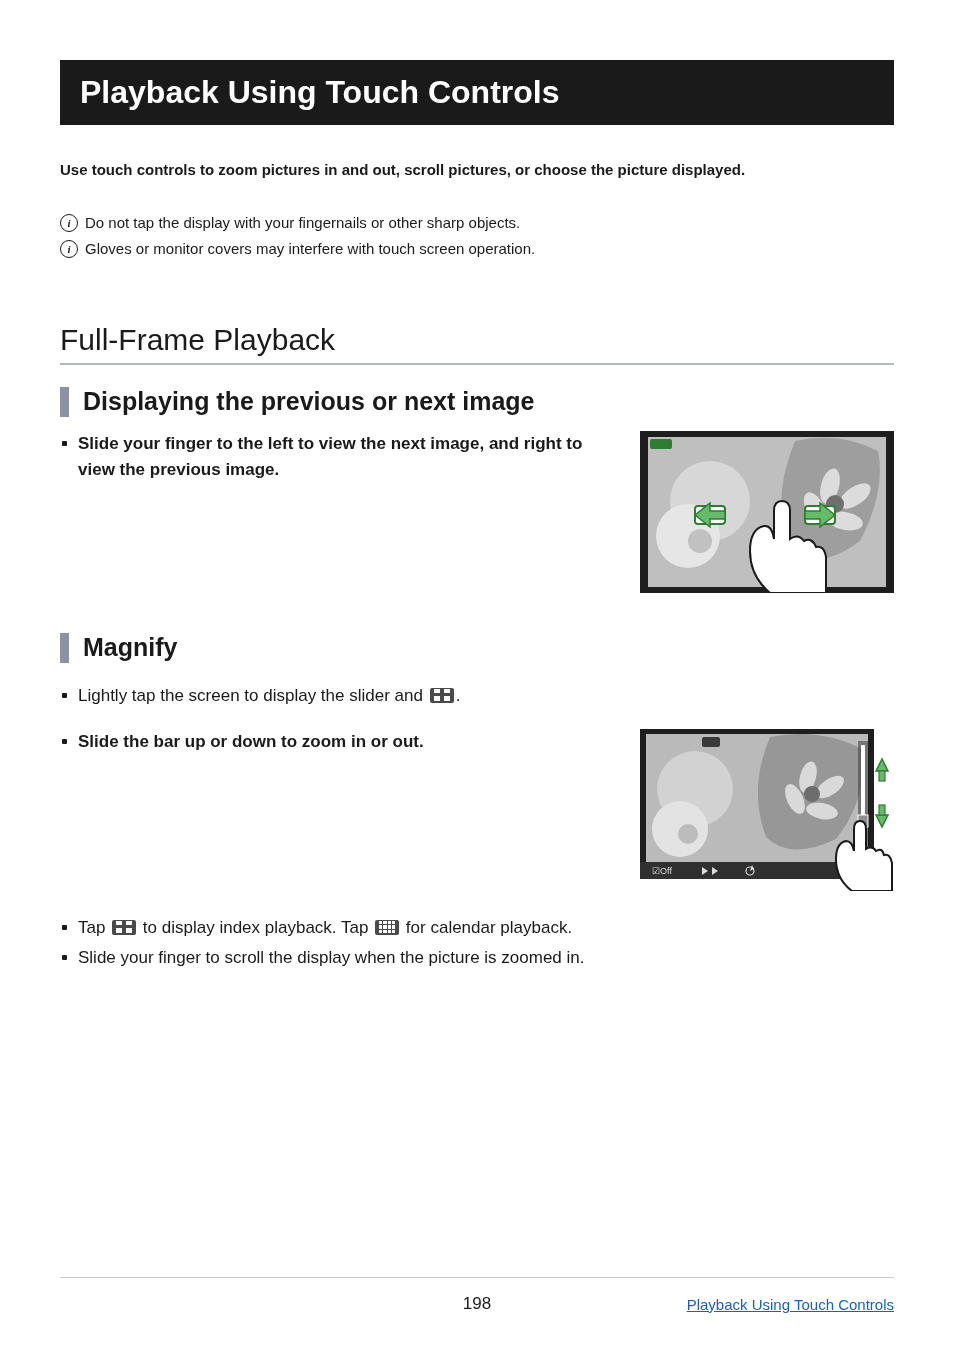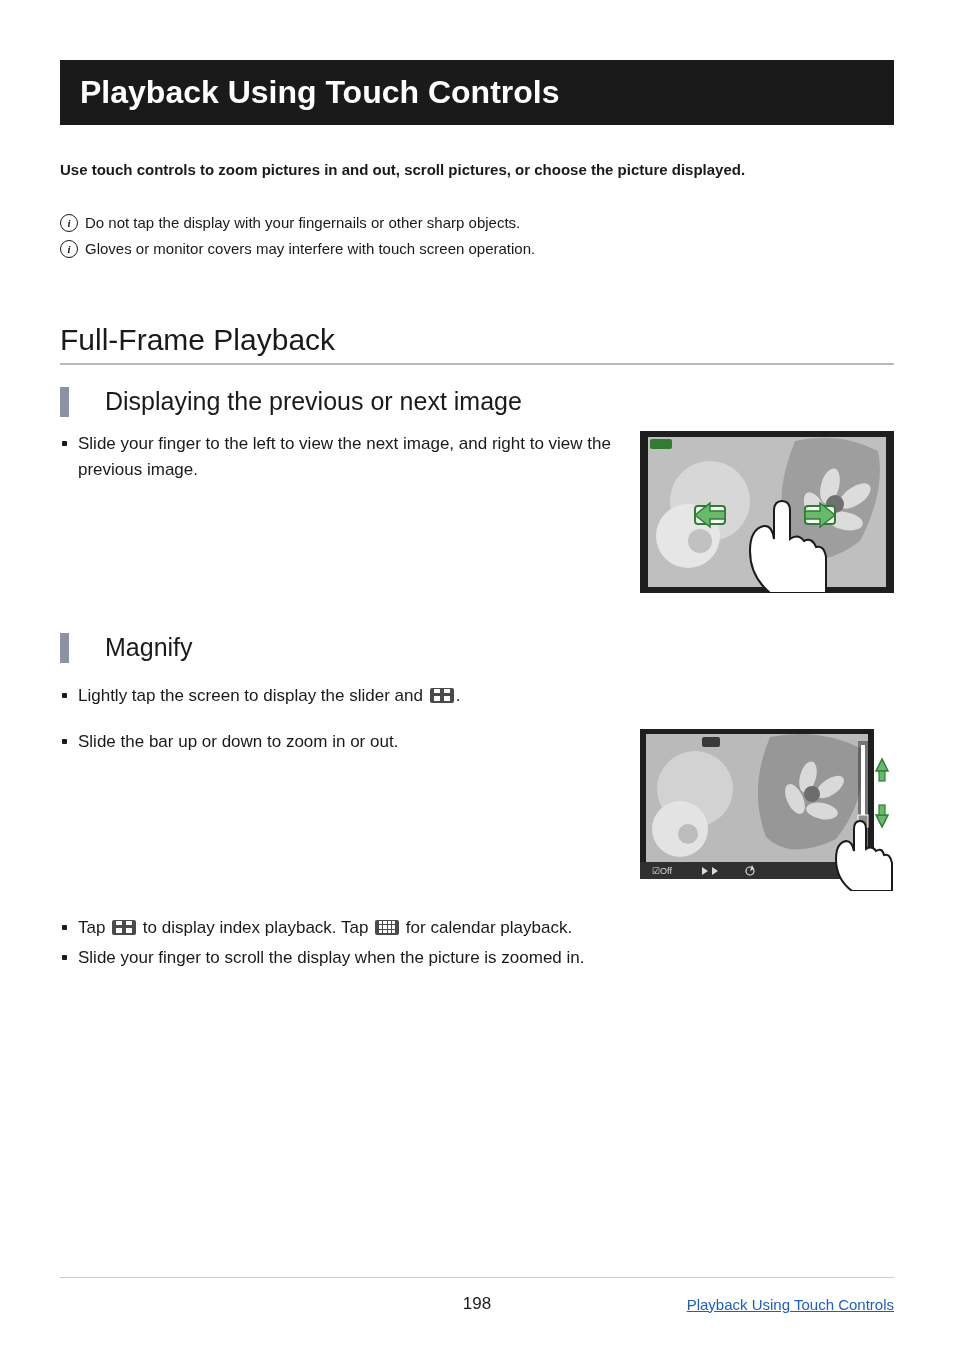--- a/index.html
+++ b/index.html
@@ -12,24 +12,24 @@
 
   .notes { margin-top: 30px; }
   .note-line { display: flex; align-items: flex-start; margin-bottom: 4px; }
   .info-icon { display: inline-flex; align-items: center; justify-content: center; width: 18px; height: 18px; border: 1.6px solid #1a1a1a; border-radius: 50%; font-size: 11px; font-style: italic; font-family: Georgia, serif; font-weight: bold; margin-right: 7px; margin-top: 2px; flex-shrink: 0; }
   .note-text { font-size: 15px; line-height: 1.5; }
 
   .h2 { font-size: 30px; font-weight: normal; margin-top: 62px; padding-bottom: 6px; border-bottom: 2px solid #b5b9c2; }
 
   .h3-wrap { display: flex; align-items: center; margin-top: 22px; }
   .h3-bar { width: 9px; height: 30px; background: #8a92a3; margin-right: 14px; }
-  .h3 { font-size: 25px; font-weight: normal; margin-left: 22px; }
+  .h3 { font-size: 25px; font-weight: bold; }
 
   .content-row { display: flex; margin-top: 14px; }
-  .content-text { flex: 1; padding-right: 18px; }
+  .content-text { flex: 1; padding-right: 18px; font-weight: bold; }
   .bul { list-style: none; }
   .bul li { position: relative; padding-left: 18px; font-size: 17px; line-height: 1.55; margin-bottom: 4px; }
   .bul li::before { content: ""; position: absolute; left: 2px; top: 10px; width: 5px; height: 5px; background: #1a1a1a; border-radius: 1px; }
 
   .illus { width: 254px; height: 162px; }
   .illus2 { width: 254px; height: 162px; }
 
   .inline-link { color: #1a5fc9; font-weight: bold; }
   .inline-link-normal { color: #1a5fc9; }
 

